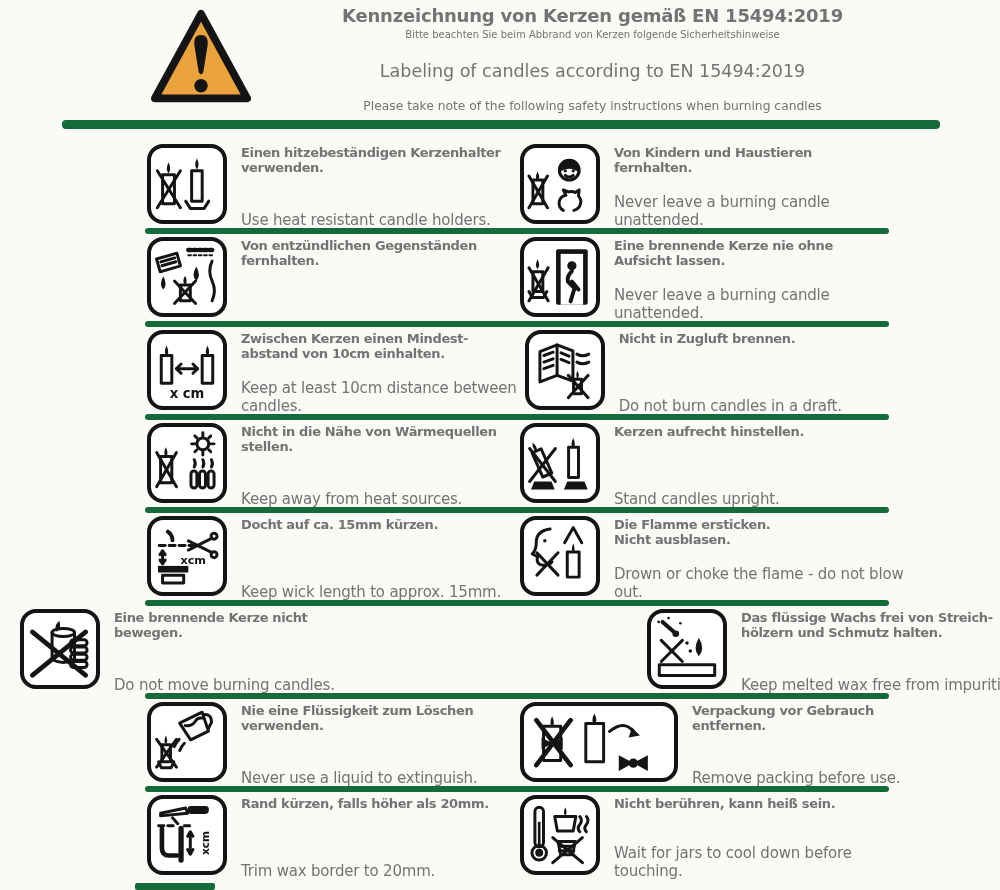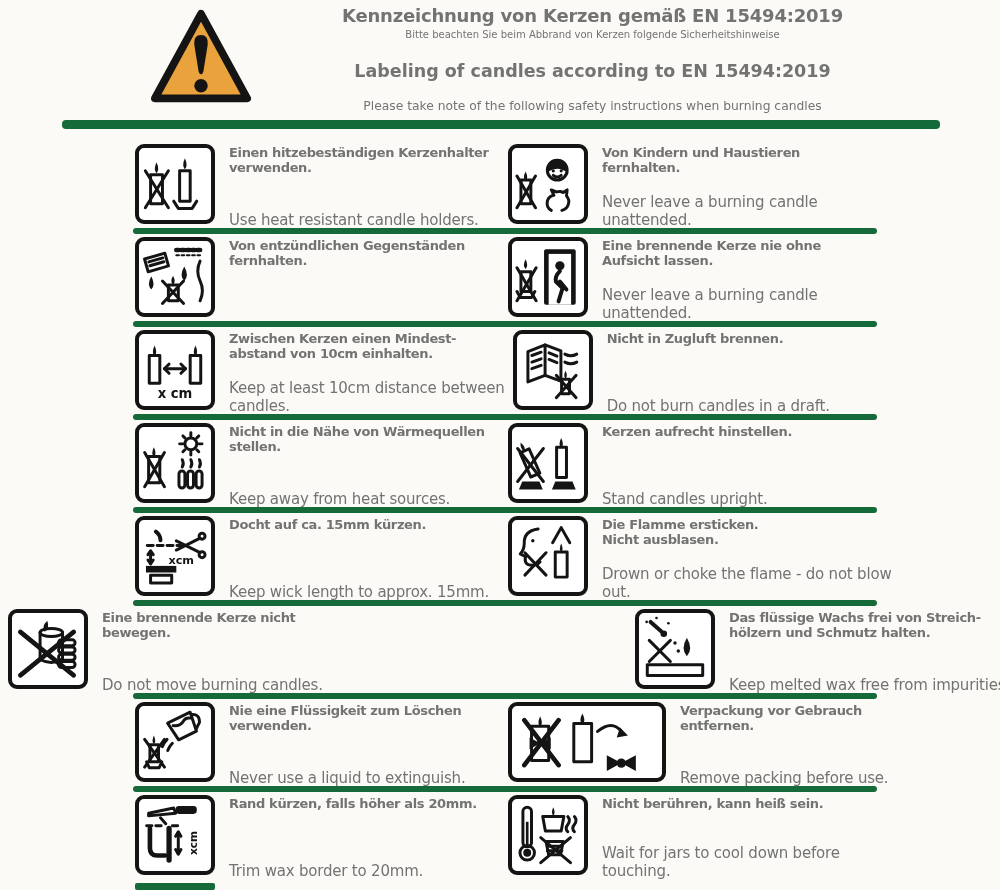--- a/index.html
+++ b/index.html
@@ -1,29 +1,29 @@
 <!DOCTYPE html>
 <html><head>
 <meta charset="utf-8">
 <style>
   html,body{margin:0;padding:0}
   .page{position:relative;width:1000px;height:890px;background:#fbfaf6;font-family:"DejaVu Sans",sans-serif;color:#737373;overflow:hidden}
   .hdr-triangle{position:absolute;left:147px;top:7px}
   .hdr-text{position:absolute;left:185px;top:5px;width:815px;text-align:center}
   .t1{font-size:18px;font-weight:bold;letter-spacing:-0.2px}
   .s1{font-size:10px;margin-top:3px}
-  .t2{font-size:17.5px;font-weight:bold;margin-top:21px}
+  .t2{font-size:17.5px;font-weight:normal;margin-top:21px}
   .s2{font-size:12.3px;margin-top:18px}
   .bar-top{position:absolute;top:120px;left:62px;width:878px;height:9px;background:#146a38;border-radius:4px}
-  .rows{position:absolute;top:141px;left:0;width:968px}
+  .rows{position:absolute;top:141px;left:12px;width:968px}
   .row{position:relative;height:93px;display:flex}
   .cell{display:flex;align-items:flex-start;box-sizing:border-box}
   .cell.left{flex:0 0 500px;padding-left:135px}
   .cell.right{flex:0 0 500px;padding-left:8px}
-  .pic{flex:0 0 auto;width:80px;height:80px;border:4px solid #141414;border-radius:9px;background:#fff;box-sizing:border-box;margin-top:3px;padding:3px}
+  .pic{flex:0 0 auto;width:80px;height:80px;border:4px solid #141414;border-radius:16px;background:#fff;box-sizing:border-box;margin-top:3px;padding:3px}
   .pic.wide{width:158px}
   .pic svg{display:block;width:100%;height:100%}
   .txt{margin-left:14px;margin-top:4px;display:flex;flex-direction:column;justify-content:space-between;min-height:84px}
   .de{font-weight:bold;font-size:13px;line-height:1.18;letter-spacing:-0.35px;white-space:pre}
   .en{font-size:15px;line-height:1.2;letter-spacing:-0.2px;white-space:pre}
   .divider{position:absolute;left:133px;top:87px;width:744px;height:6px;background:#146a38;border-radius:3px}
   .bar-partial{position:absolute;left:135px;top:883px;width:80px;height:7px;background:#146a38;border-radius:2px}
   .pg{stroke:#141414;stroke-width:4.5;fill:none;stroke-linecap:round;stroke-linejoin:round}
   .fill{fill:#141414;stroke:none}
   svg text{font-family:"DejaVu Sans",sans-serif}

